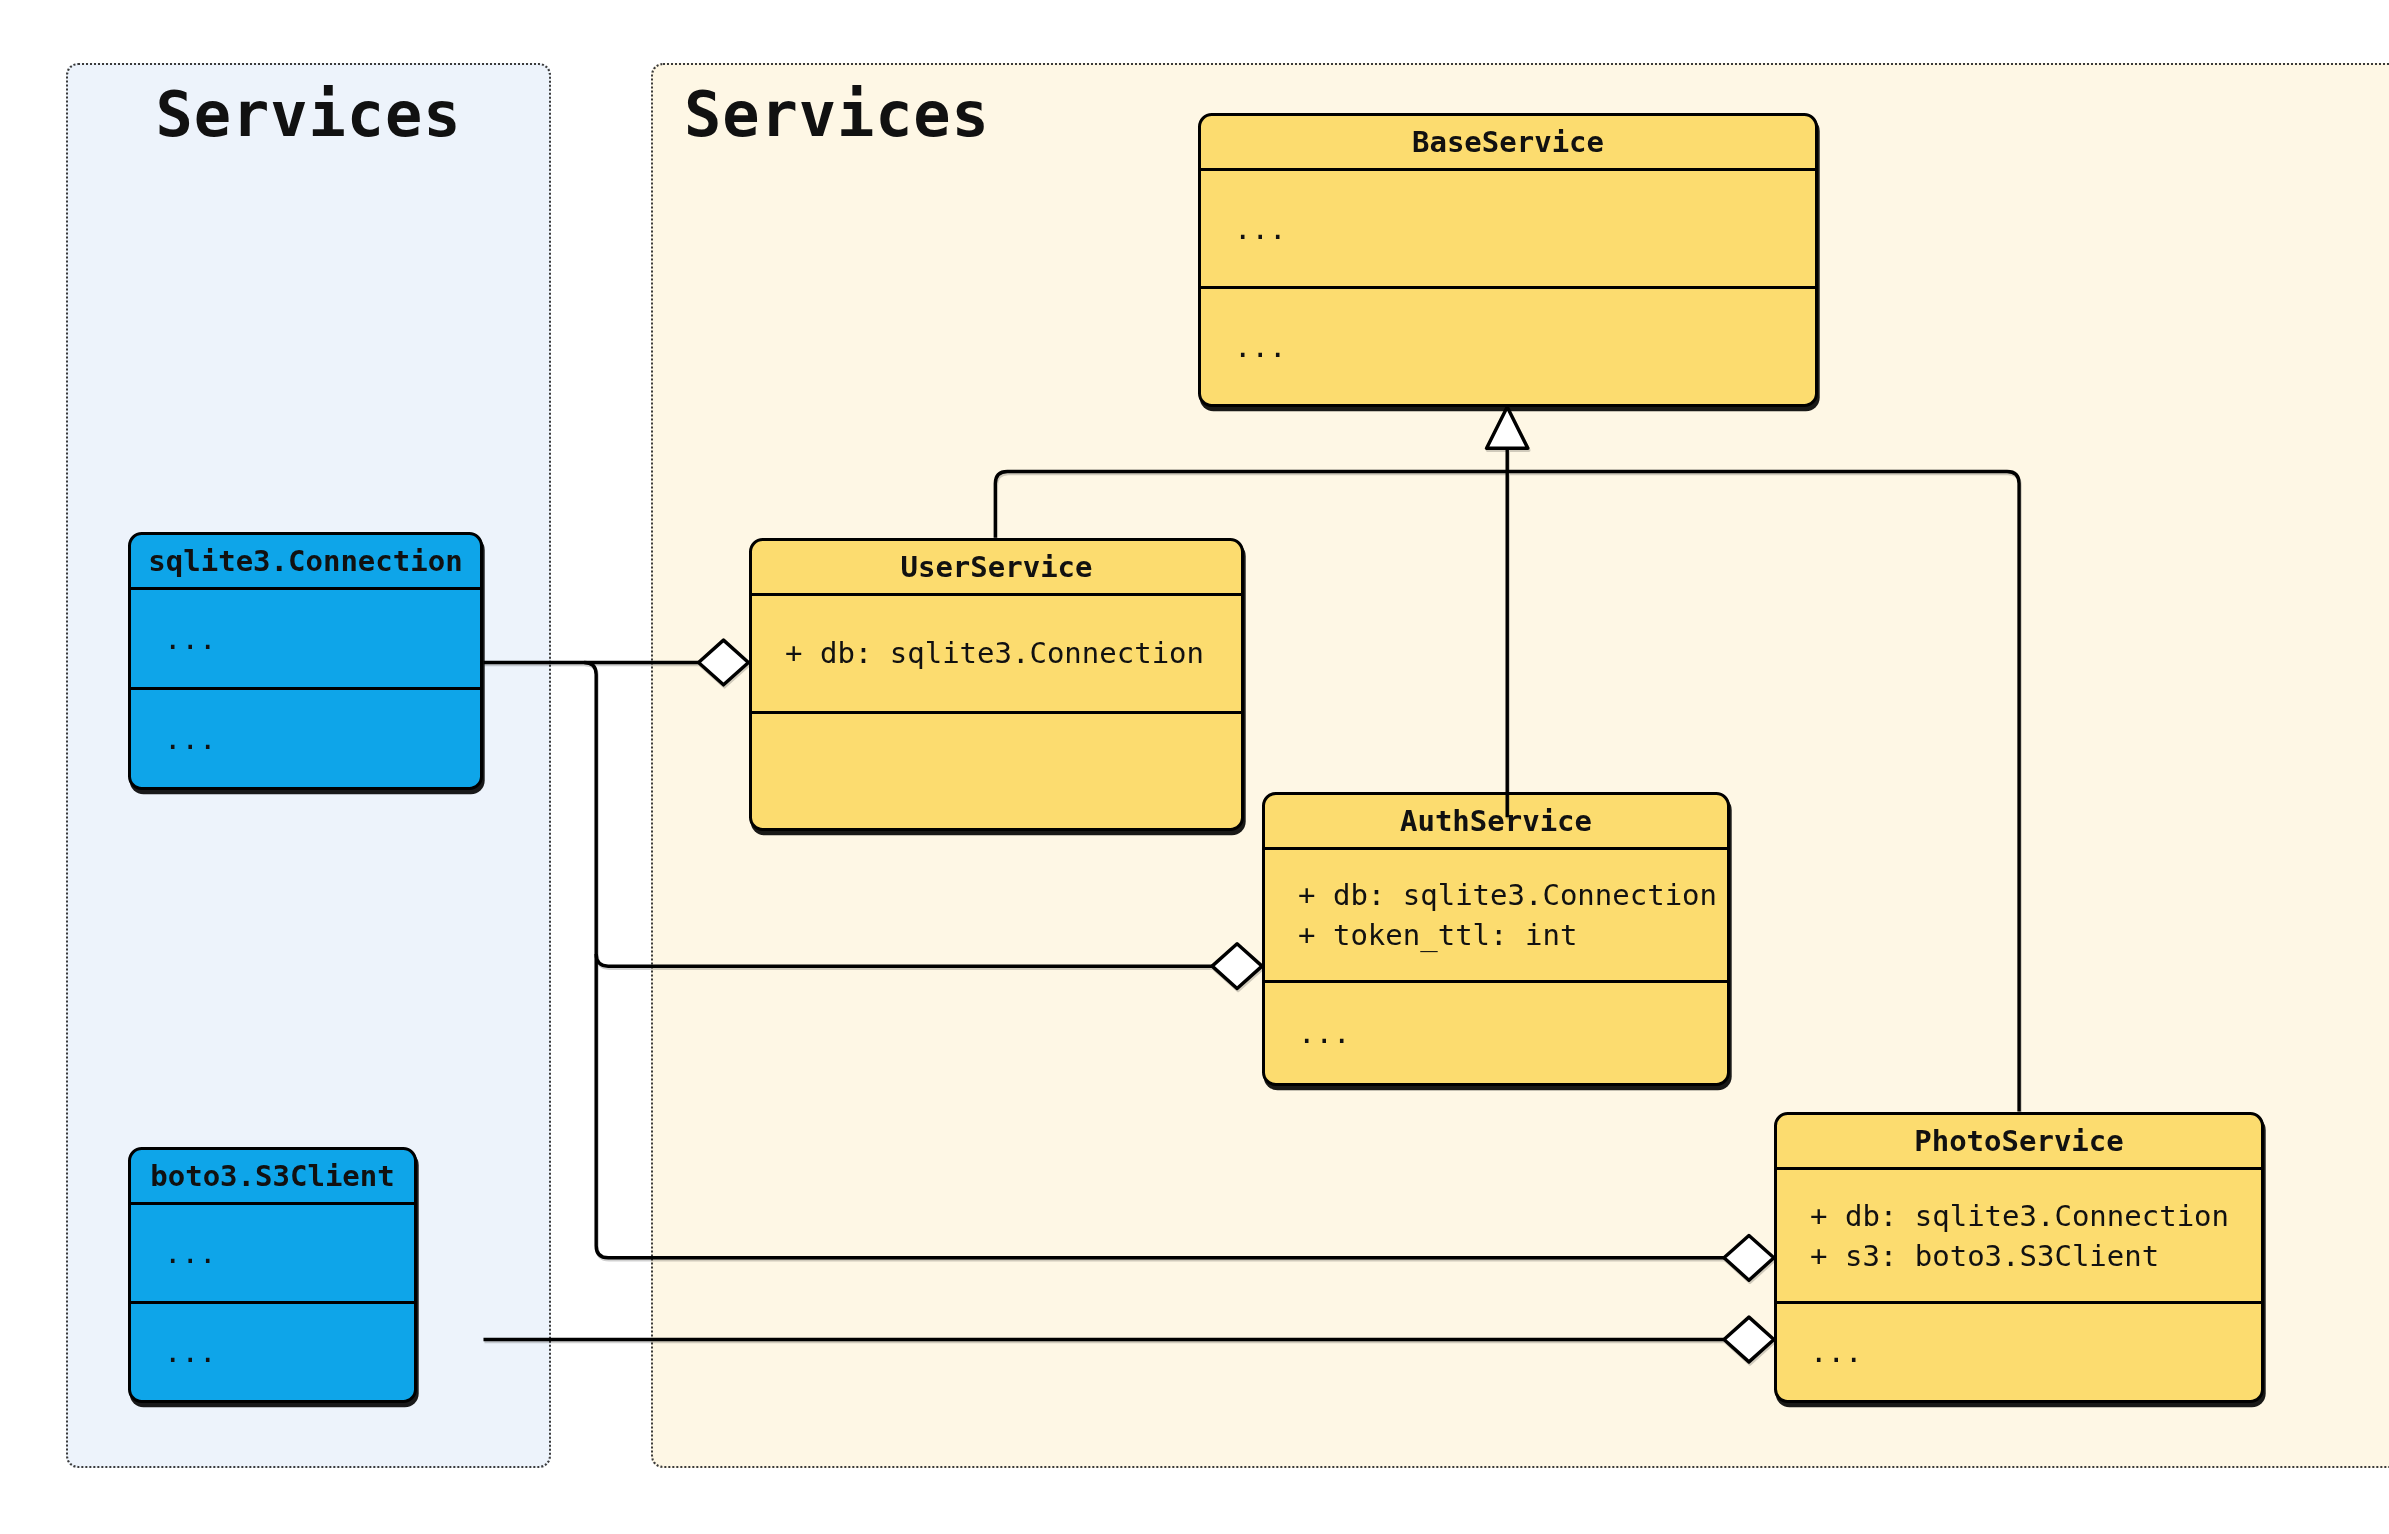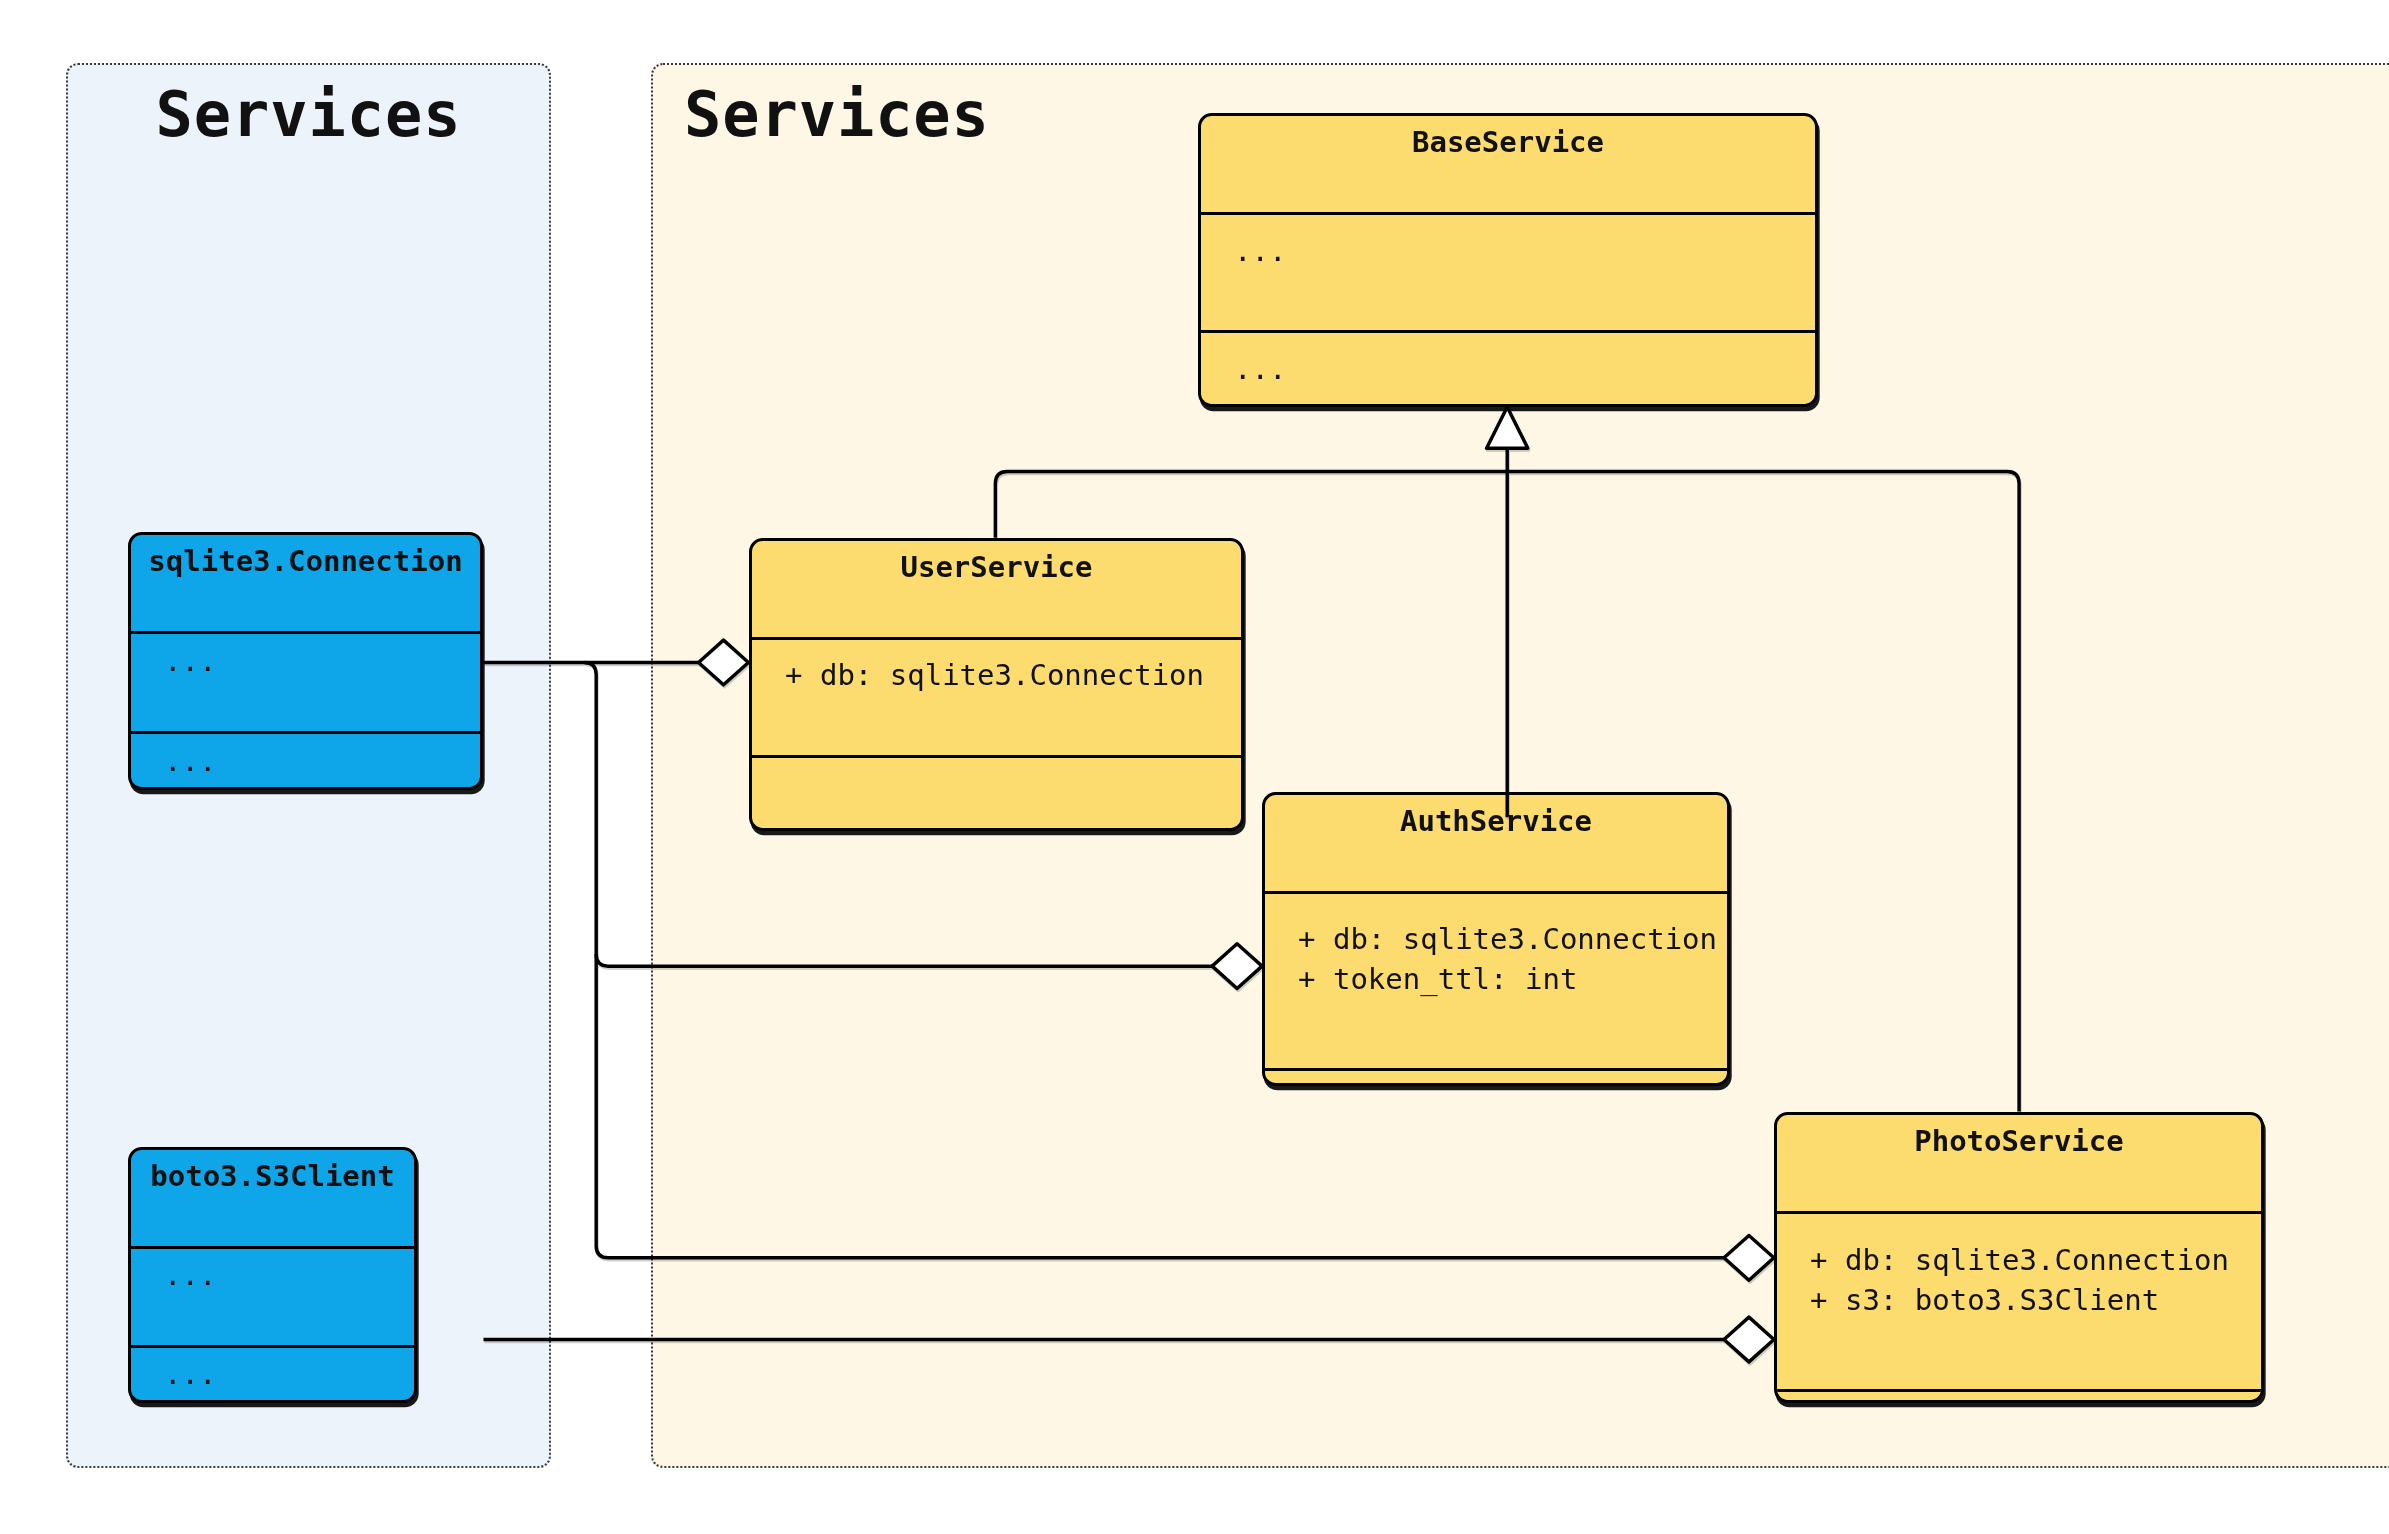--- a/index.html
+++ b/index.html
@@ -41,21 +41,20 @@
   
   .class-box {
     position: absolute;
     border: 3.4px solid #000;
     border-radius: 13.8px;
     box-sizing: border-box;
     display: flex;
     flex-direction: column;
     overflow: hidden;
     box-shadow: 1.7px 4.3px 0 rgba(0,0,0,0.9);
-    gap: 44px;
   }
   .class-box.svc { background: #FCDC6F; }
   .class-box.gw  { background: #0ea5e9; }
 
   .class-title {
     height: 52px;
     flex: 0 0 52px;
     display: flex;
     align-items: center;
     justify-content: center;

